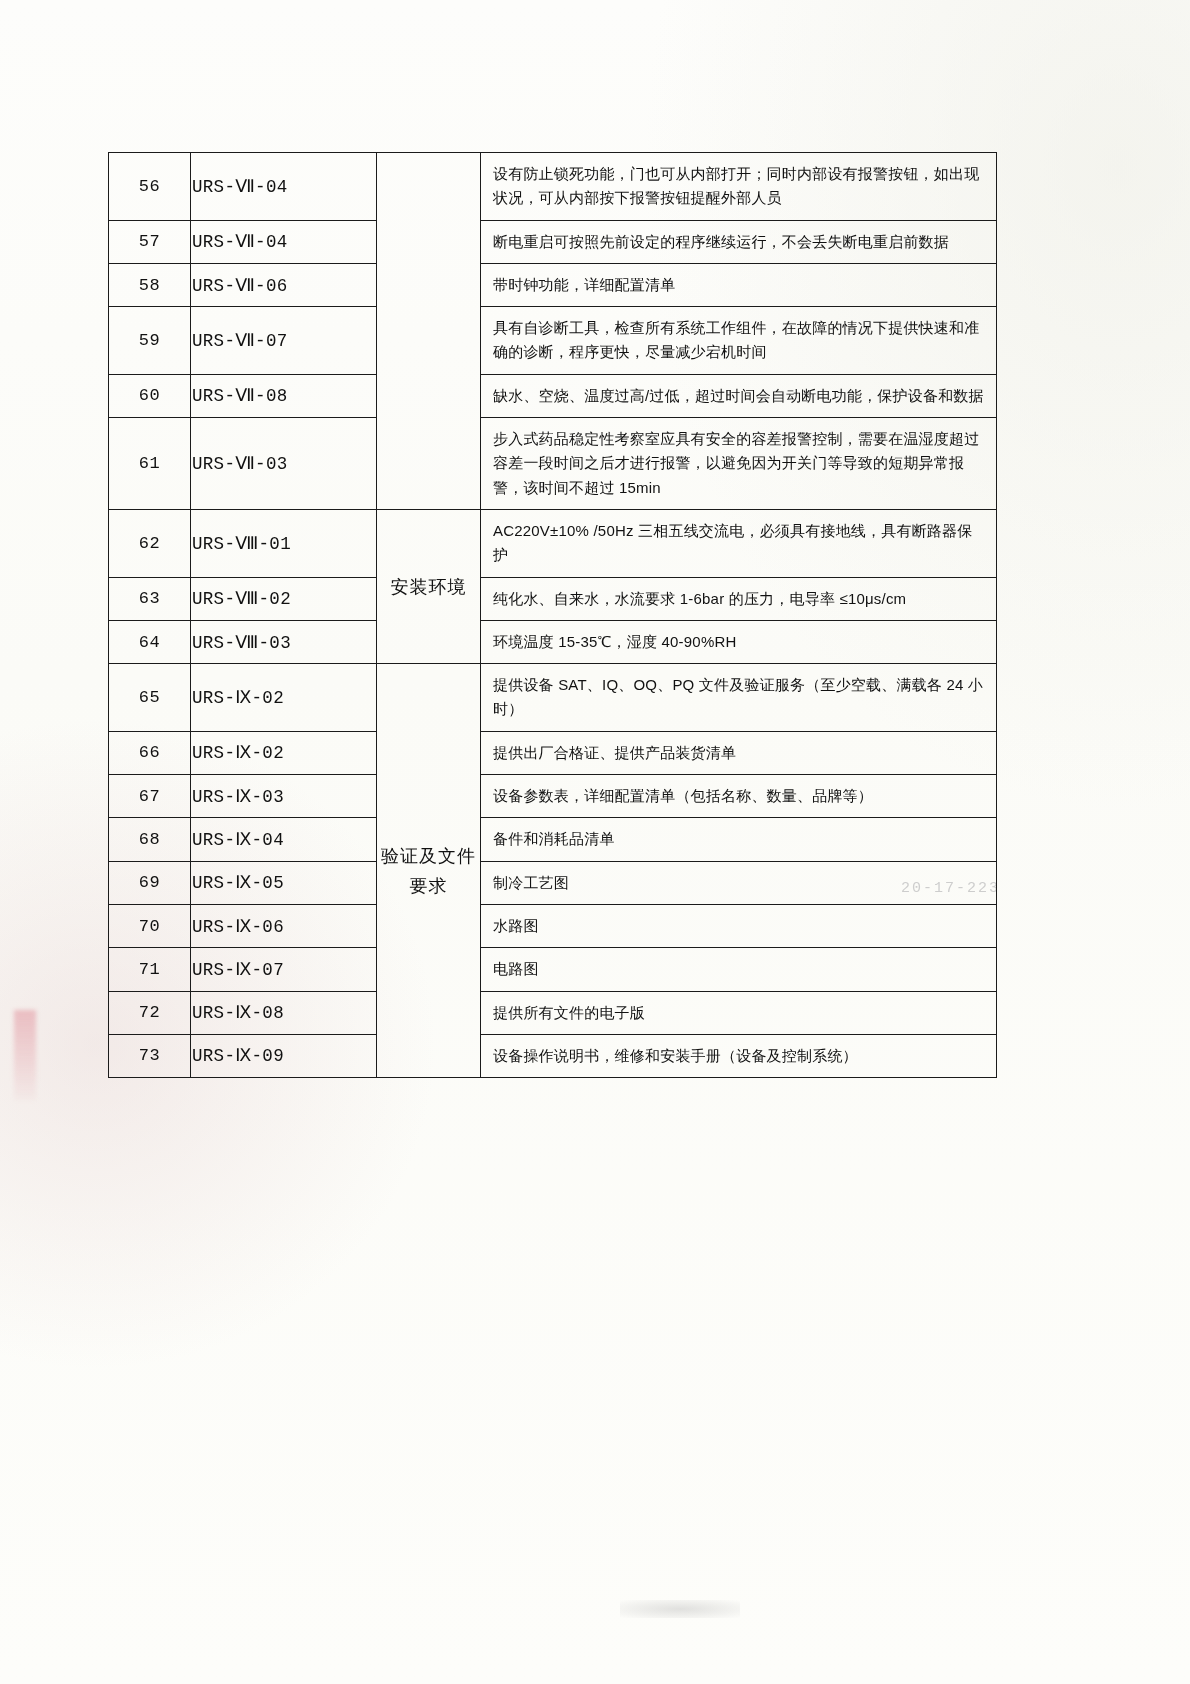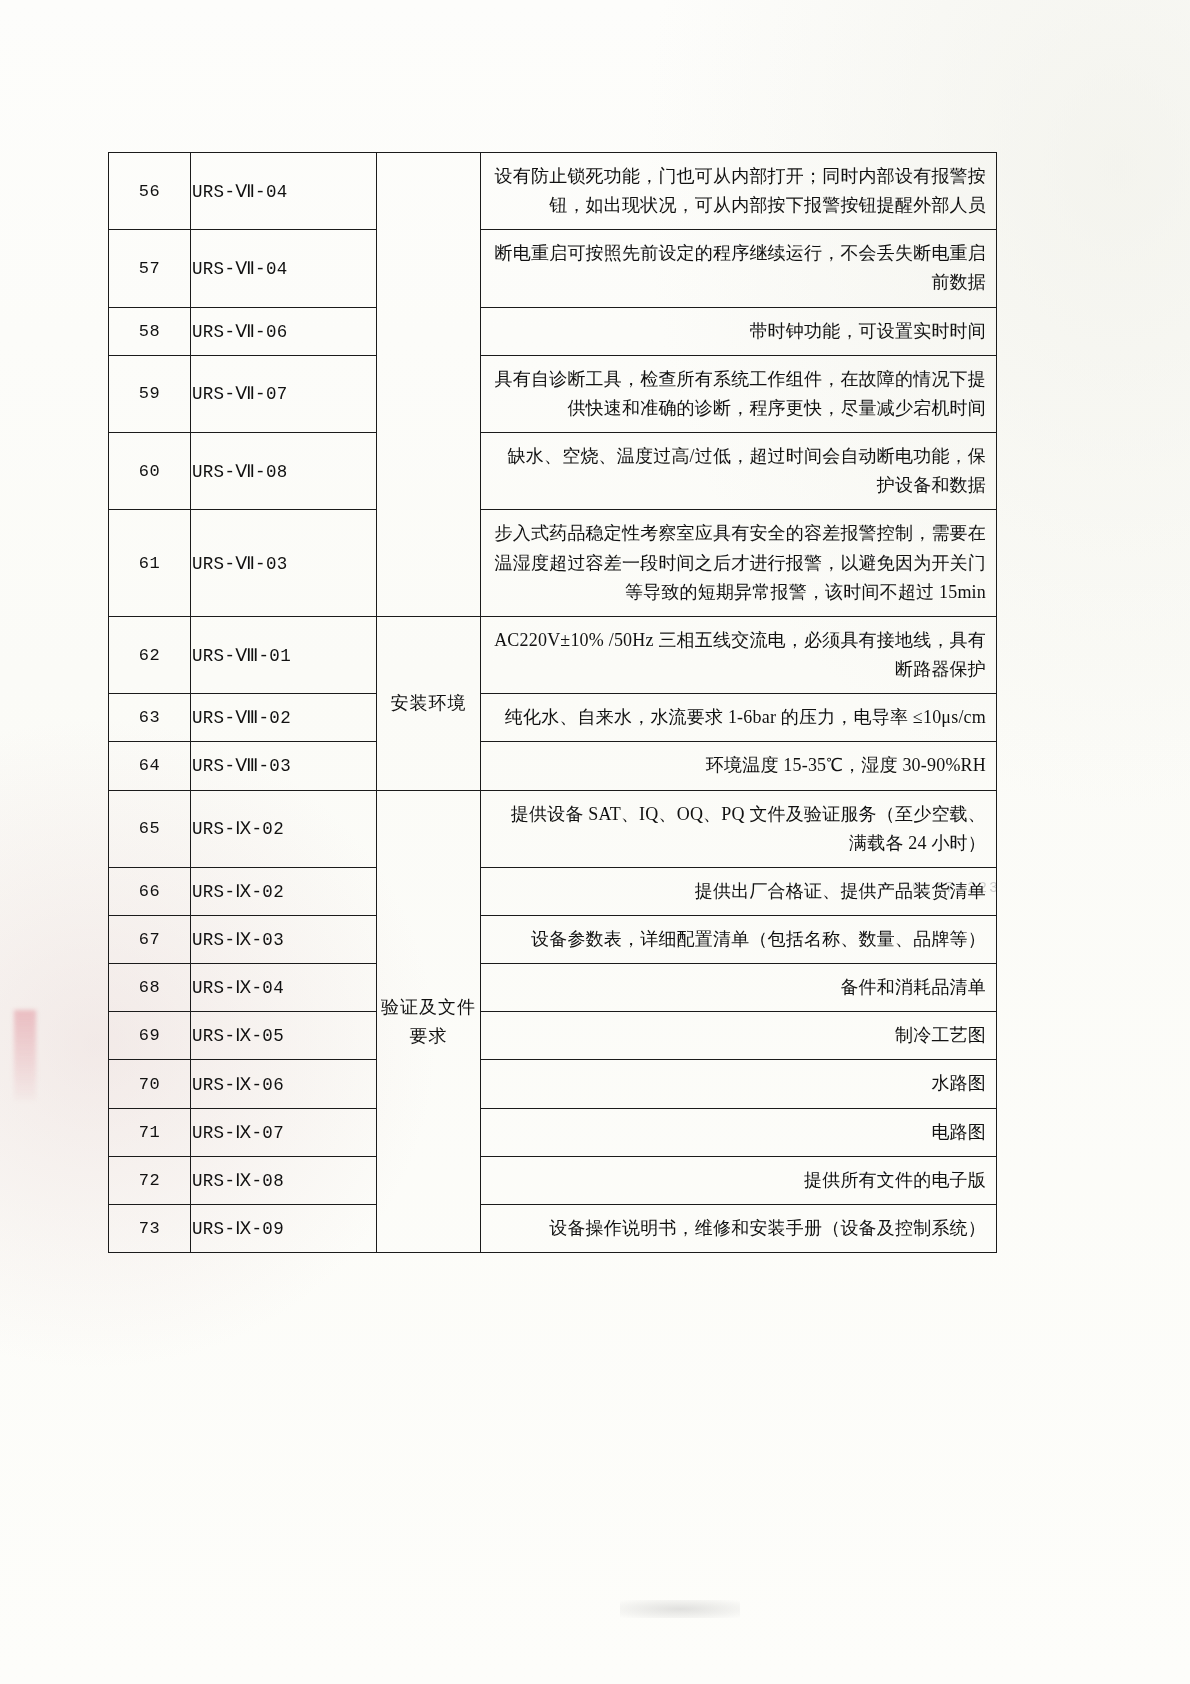--- a/index.html
+++ b/index.html
@@ -70,25 +70,25 @@
     white-space: nowrap;
   }
   td.group {
     text-align: center;
     font-size: 18px;
     line-height: 1.65;
     font-family: "DejaVu Sans", sans-serif;
     letter-spacing: 1px;
   }
   td.desc {
-    text-align: right;
-    font-size: 18px;
+    text-align: left;
+    font-size: 15px;
     line-height: 1.62;
     padding: 9px 10px 9px 12px;
-    font-family: Liberation Serif, serif;
+    font-family: Liberation Sans, sans-serif;
     letter-spacing: 0.2px;
   }
   .row-tall td { padding-top: 9px; padding-bottom: 9px; }
   .faint {
     position: absolute;
     right: 190px;
     top: 880px;
     font-family: "Liberation Mono", monospace;
     font-size: 15px;
     color: rgba(120,120,125,0.35);
@@ -130,21 +130,21 @@
         <td class="desc">设有防止锁死功能，门也可从内部打开；同时内部设有报警按钮，如出现状况，可从内部按下报警按钮提醒外部人员</td>
       </tr>
       <tr class="row-tall">
         <td class="no">57</td>
         <td class="code">URS-Ⅶ-04</td>
         <td class="desc">断电重启可按照先前设定的程序继续运行，不会丢失断电重启前数据</td>
       </tr>
       <tr>
         <td class="no">58</td>
         <td class="code">URS-Ⅶ-06</td>
-        <td class="desc">带时钟功能，可设置实时时间</td>
+        <td class="desc">带时钟功能，详细配置清单</td>
       </tr>
       <tr class="row-tall">
         <td class="no">59</td>
         <td class="code">URS-Ⅶ-07</td>
         <td class="desc">具有自诊断工具，检查所有系统工作组件，在故障的情况下提供快速和准确的诊断，程序更快，尽量减少宕机时间</td>
       </tr>
       <tr class="row-tall">
         <td class="no">60</td>
         <td class="code">URS-Ⅶ-08</td>
         <td class="desc">缺水、空烧、温度过高/过低，超过时间会自动断电功能，保护设备和数据</td>
@@ -162,21 +162,21 @@
         <td class="desc">AC220V±10% /50Hz 三相五线交流电，必须具有接地线，具有断路器保护</td>
       </tr>
       <tr class="row-tall">
         <td class="no">63</td>
         <td class="code">URS-Ⅷ-02</td>
         <td class="desc">纯化水、自来水，水流要求 1-6bar 的压力，电导率 ≤10μs/cm</td>
       </tr>
       <tr>
         <td class="no">64</td>
         <td class="code">URS-Ⅷ-03</td>
-        <td class="desc">环境温度 15-35℃，湿度 30-90%RH</td>
+        <td class="desc">环境温度 15-35℃，湿度 40-90%RH</td>
       </tr>
 
       <tr class="row-tall">
         <td class="no">65</td>
         <td class="code">URS-Ⅸ-02</td>
         <td class="group" rowspan="9">验证及文件要求</td>
         <td class="desc">提供设备 SAT、IQ、OQ、PQ 文件及验证服务（至少空载、满载各 24 小时）</td>
       </tr>
       <tr>
         <td class="no">66</td>

